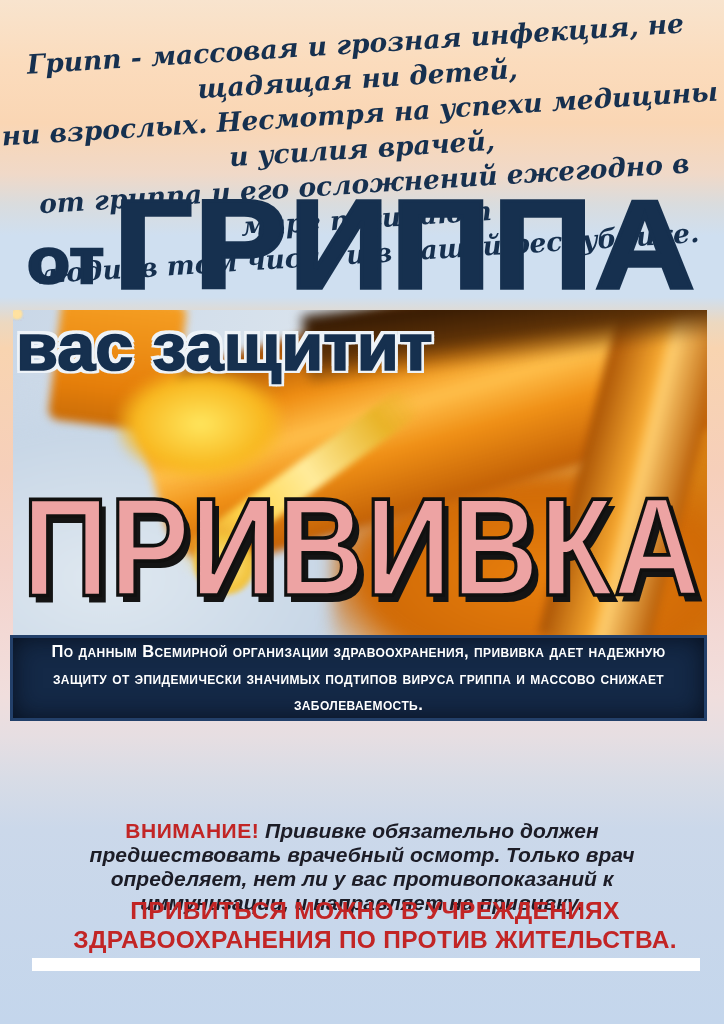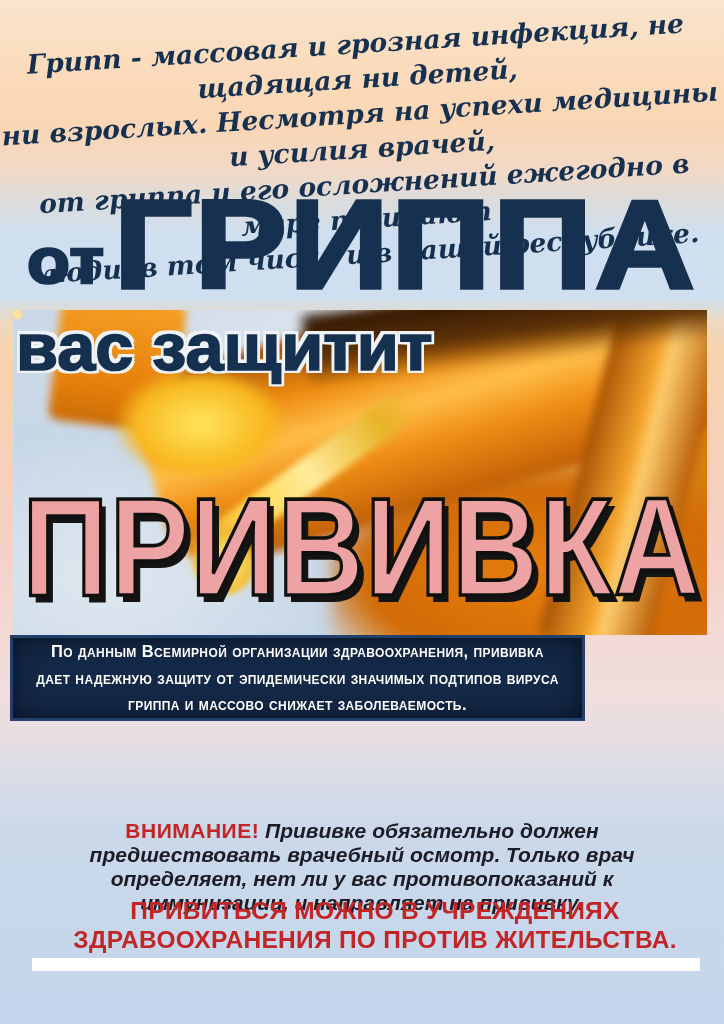--- a/index.html
+++ b/index.html
@@ -123,21 +123,21 @@
     letter-spacing:1px;
     color:var(--pink,#eda3a3);
     -webkit-text-stroke:3px #10100f;
     transform:scale(1.05,1.22);transform-origin:top center;
     text-shadow:5px 6px 0 #141414;
     white-space:nowrap;
   }
 
   
   .who-band{
-    position:absolute;left:10px;top:635px;width:575px;height:86px;
+    position:absolute;left:10px;top:635px;width:697px;height:86px;
     background:var(--band_bg,#142947);
     box-shadow:inset 0 0 0 3px #23406a, inset 0 0 28px #060c18;
     display:flex;align-items:center;justify-content:center;
   }
   .who-band p{
     margin:0;padding:0 26px;
     color:var(--band_text,#fff);
     font-size:16.5px;font-weight:bold;line-height:1.6;
     font-variant:small-caps;letter-spacing:.4px;
     text-align:center;

